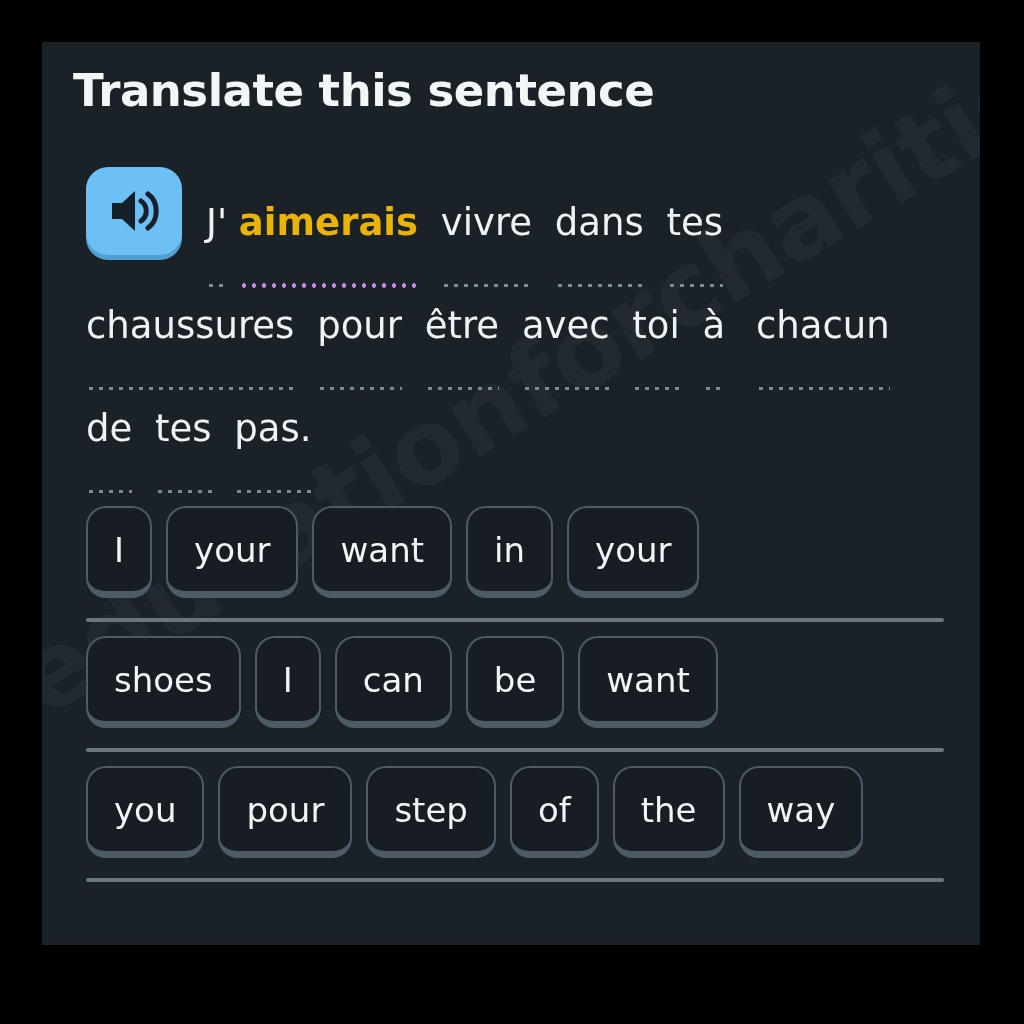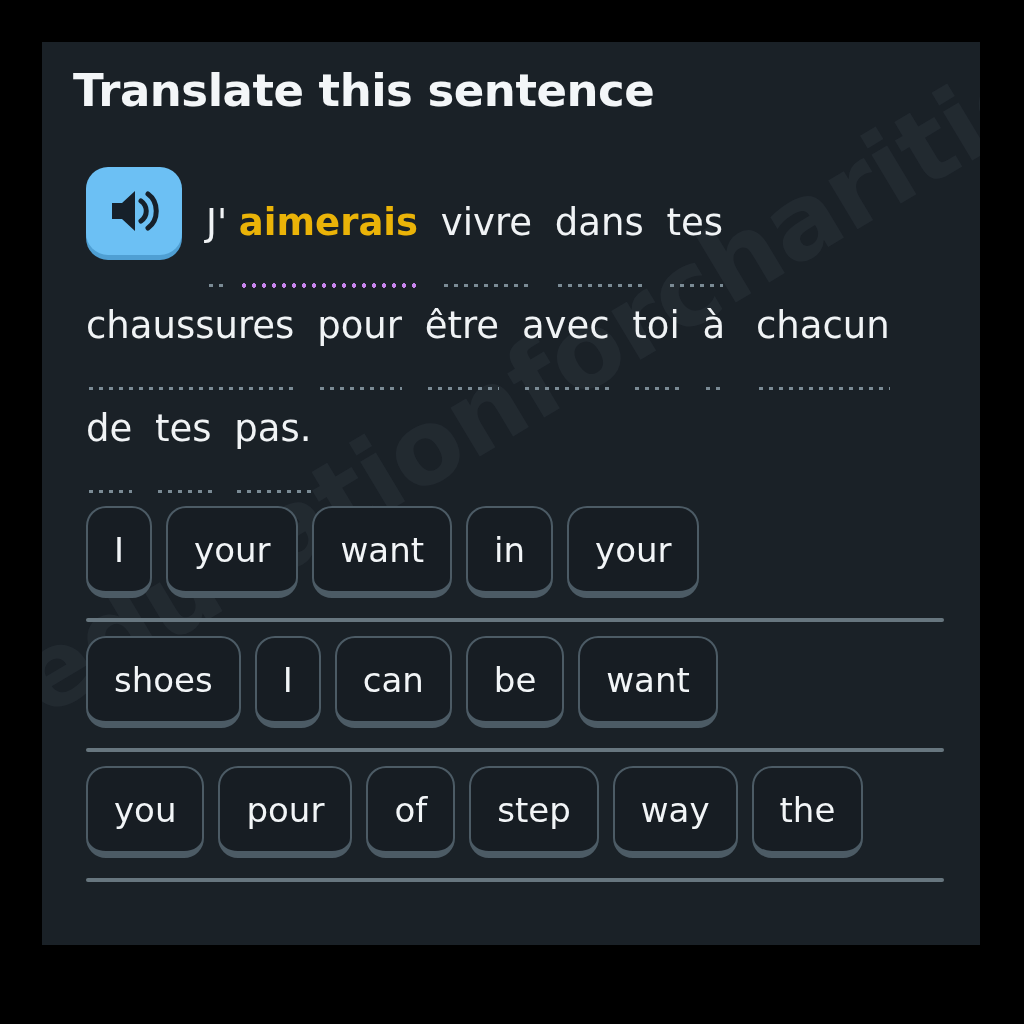--- a/index.html
+++ b/index.html
@@ -182,22 +182,22 @@
           <div class="tile">shoes</div>
           <div class="tile">I</div>
           <div class="tile">can</div>
           <div class="tile">be</div>
           <div class="tile">want</div>
         </div>
         <div class="row-sep"></div>
         <div class="tile-row">
           <div class="tile">you</div>
           <div class="tile">pour</div>
+          <div class="tile">step</div>
           <div class="tile">of</div>
-          <div class="tile">step</div>
+          <div class="tile">the</div>
           <div class="tile">way</div>
-          <div class="tile">the</div>
         </div>
         <div class="row-sep"></div>
       </div>
   </div>
 
 </div>
 
 </body></html>

